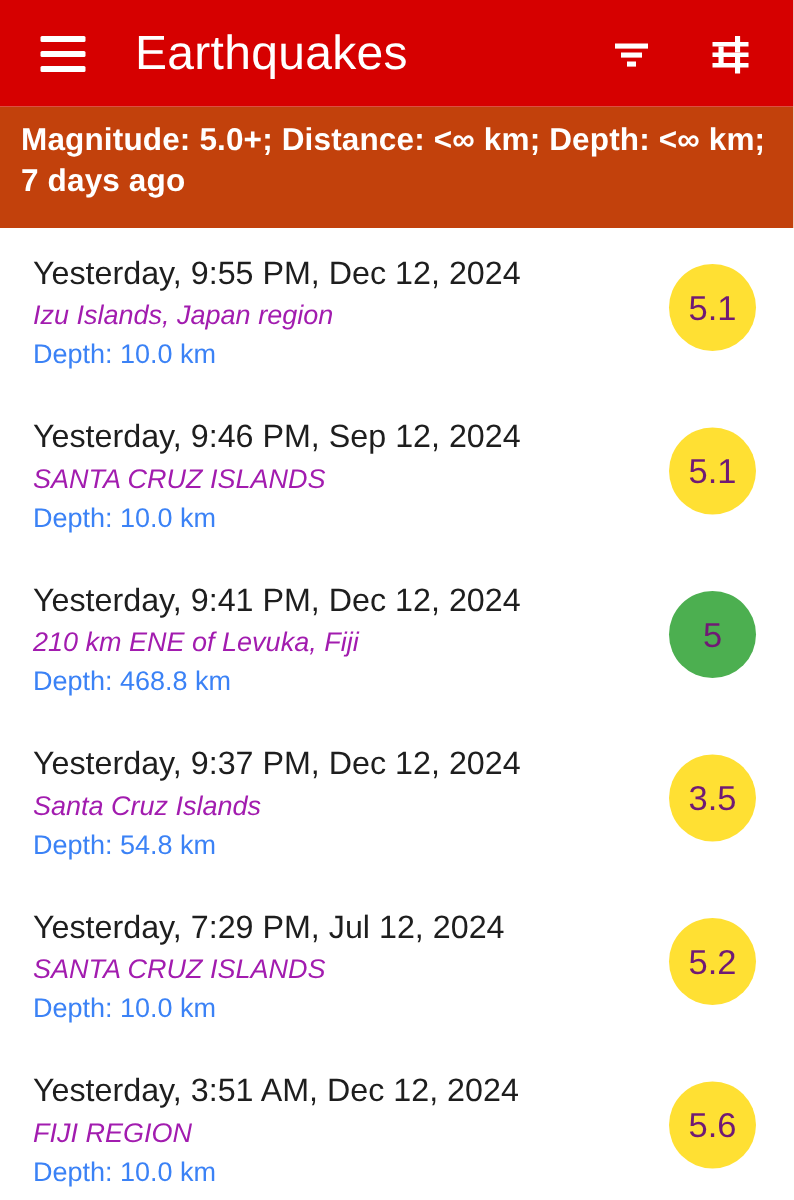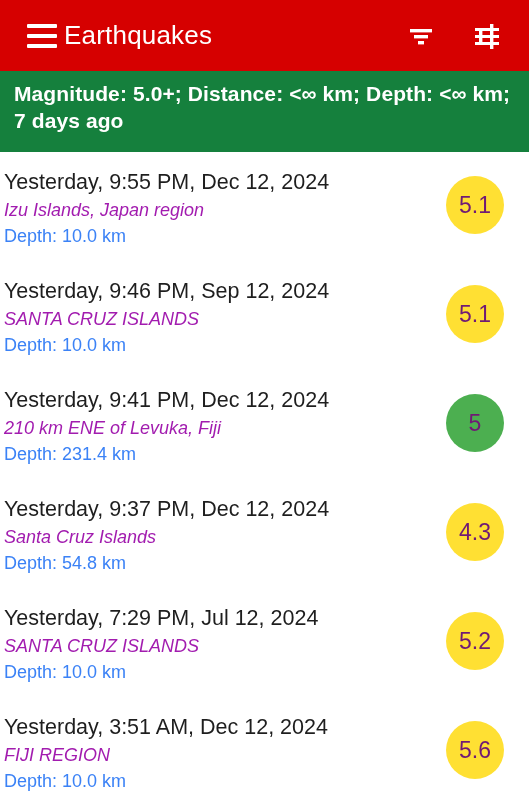--- a/index.html
+++ b/index.html
@@ -24,23 +24,24 @@
     display:flex;flex-direction:column;
     align-items:center;justify-content:center;
     gap:6px;
     cursor:pointer;
     flex:0 0 auto;
   }
   .menu-btn i{ display:block;width:30px;height:4px;background:#fff;border-radius:1px; }
 
   .appbar-title{
     color:#ffffff;
-    font-size:26px;
+    font-size:32px;
     font-weight:400;
     letter-spacing:.2px;
+    margin-left:26px;
     white-space:nowrap;
     flex:1 1 auto;
   }
 
   .appbar-actions{ display:flex;align-items:center;gap:26px;padding-right:22px; }
   .icon-btn{
     width:40px;height:40px;
     display:flex;align-items:center;justify-content:center;
     cursor:pointer;
   }
@@ -63,21 +64,21 @@
   
   .list{
     background:#ffffff;
     height:648px;
     overflow:hidden;
   }
   .quake-item{
     position:relative;
     display:flex;
     align-items:flex-start;
-    padding:14px 14px 14px 4px;
+    padding:14px 14px 14px 22px;
     height:109px;
     background:#ffffff;
     cursor:pointer;
   }
   .quake-info{ flex:1 1 auto; min-width:0; padding-top:2px; }
   .quake-time{
     font-size:21.5px;
     color:#1e1e1e;
     line-height:1.32;
     white-space:nowrap;
@@ -138,21 +139,21 @@
         <rect x="3" y="21" width="24" height="3" fill="#ffffff"></rect>
         <rect x="18" y="3" width="3.4" height="11" fill="#ffffff"></rect>
         <rect x="7" y="10" width="3.4" height="11" fill="#ffffff"></rect>
         <rect x="18" y="17" width="3.4" height="11" fill="#ffffff"></rect>
       </svg>
     </div>
 
   </div>
 </div>
 
-<div class="banner" style="background: #15803d;">
+<div class="banner" style="background: #c2410c;">
   <div class="banner-text">Magnitude: 5.0+; Distance: &lt;∞ km; Depth: &lt;∞ km; 7 days ago</div>
 </div>
 
 <div class="list">
 
   <div class="quake-item">
     <div class="quake-info">
       <div class="quake-time">Yesterday, 9:55 PM, Dec 12, 2024</div>
       <div class="quake-place">Izu Islands, Japan region</div>
       <div class="quake-depth">Depth: 10.0 km</div>
@@ -166,32 +167,32 @@
       <div class="quake-place">SANTA CRUZ ISLANDS</div>
       <div class="quake-depth">Depth: 10.0 km</div>
     </div>
     <div class="mag-badge" style="background: rgb(255, 224, 51);">5.1</div>
   </div>
 
   <div class="quake-item">
     <div class="quake-info">
       <div class="quake-time">Yesterday, 9:41 PM, Dec 12, 2024</div>
       <div class="quake-place">210 km ENE of Levuka, Fiji</div>
-      <div class="quake-depth">Depth: 231.4 km</div>
+      <div class="quake-depth">Depth: 468.8 km</div>
     </div>
     <div class="mag-badge" style="background: rgb(76, 175, 80);">5</div>
   </div>
 
   <div class="quake-item">
     <div class="quake-info">
       <div class="quake-time">Yesterday, 9:37 PM, Dec 12, 2024</div>
       <div class="quake-place">Santa Cruz Islands</div>
       <div class="quake-depth">Depth: 54.8 km</div>
     </div>
-    <div class="mag-badge" style="background: rgb(255, 224, 51);">4.3</div>
+    <div class="mag-badge" style="background: rgb(255, 224, 51);">3.5</div>
   </div>
 
   <div class="quake-item">
     <div class="quake-info">
       <div class="quake-time">Yesterday, 7:29 PM, Jul 12, 2024</div>
       <div class="quake-place">SANTA CRUZ ISLANDS</div>
       <div class="quake-depth">Depth: 10.0 km</div>
     </div>
     <div class="mag-badge" style="background: rgb(255, 224, 51); text-align: right;">5.2</div>
   </div>

